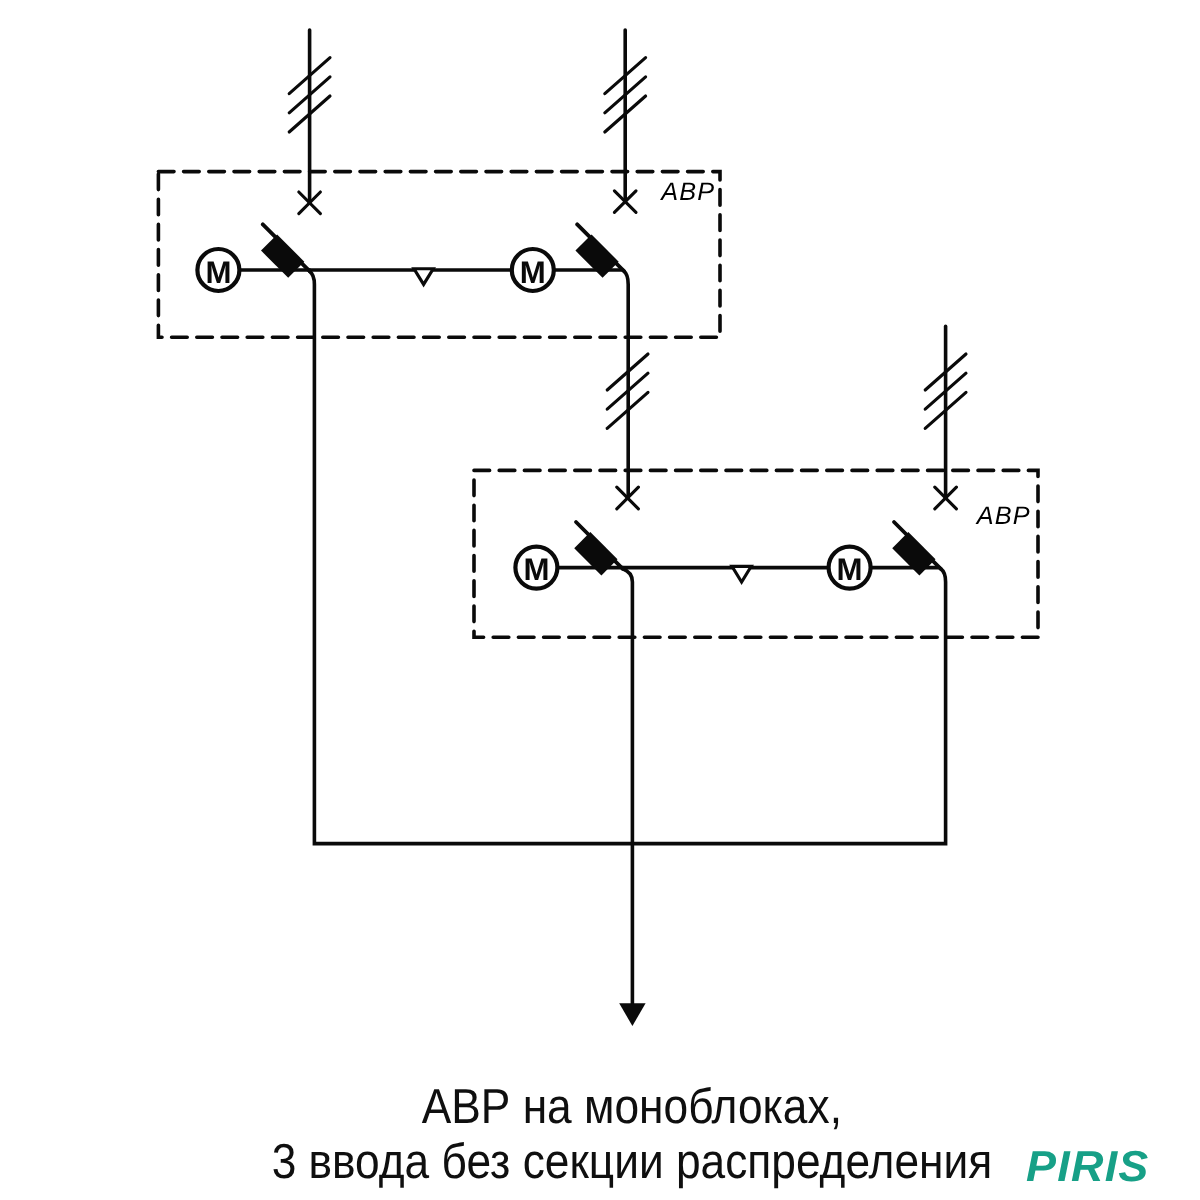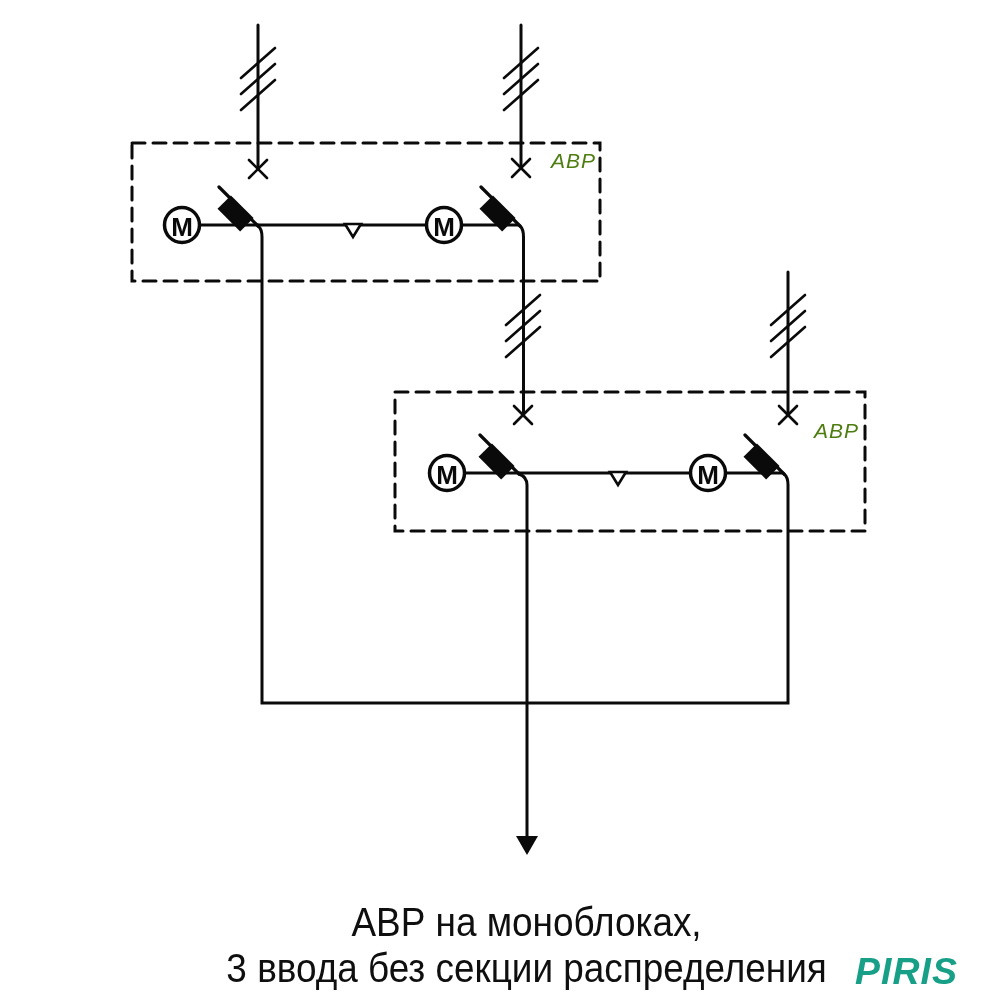--- a/index.html
+++ b/index.html
@@ -9,21 +9,21 @@
     font-family:"Liberation Sans", sans-serif;
   }
   .stage{position:absolute;left:0;top:0;width:1000px;height:1000px;}
   svg{position:absolute;left:0;top:0;}
   .abp-label{
     position:absolute;
     font-family:"Liberation Sans", sans-serif;
     font-style:italic;
     font-size:21px;
     font-weight:500;
-    color:#4d7c0f;
+    color:#000000;
     letter-spacing:1px;
     white-space:nowrap;
   }
   .abp-label.b1{left:551px;top:149px;}
   .abp-label.b2{left:814px;top:419px;}
   .caption-line{
     position:absolute;left:27px;width:1000px;
     text-align:center;color:#0f0f0f;
     font-size:41px;font-weight:500;white-space:nowrap;
   }

